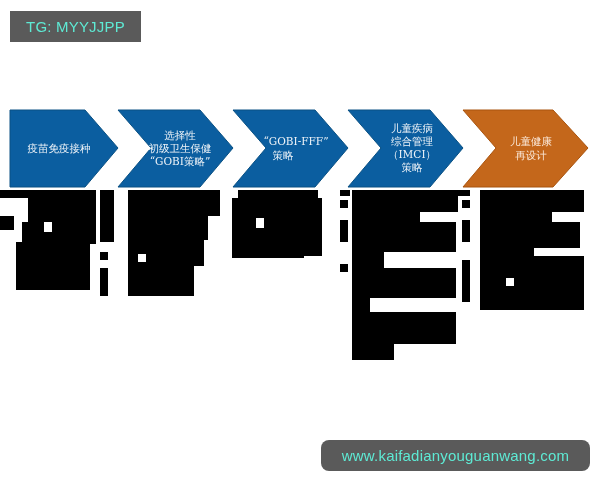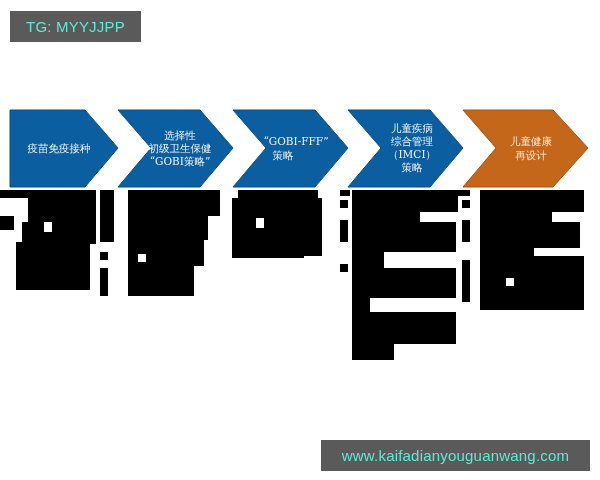--- a/index.html
+++ b/index.html
@@ -32,20 +32,21 @@
     width: 131px;
     height: 31px;
     font-size: 15px;
   }
   #site-badge {
     left: 321px;
     top: 440px;
     width: 269px;
     height: 31px;
     font-size: 15px;
+    border-radius: 8px;
   }
 
   
   #flow {
     position: absolute;
     left: 0;
     top: 98px;
     width: 600px;
     height: 100px;
   }

